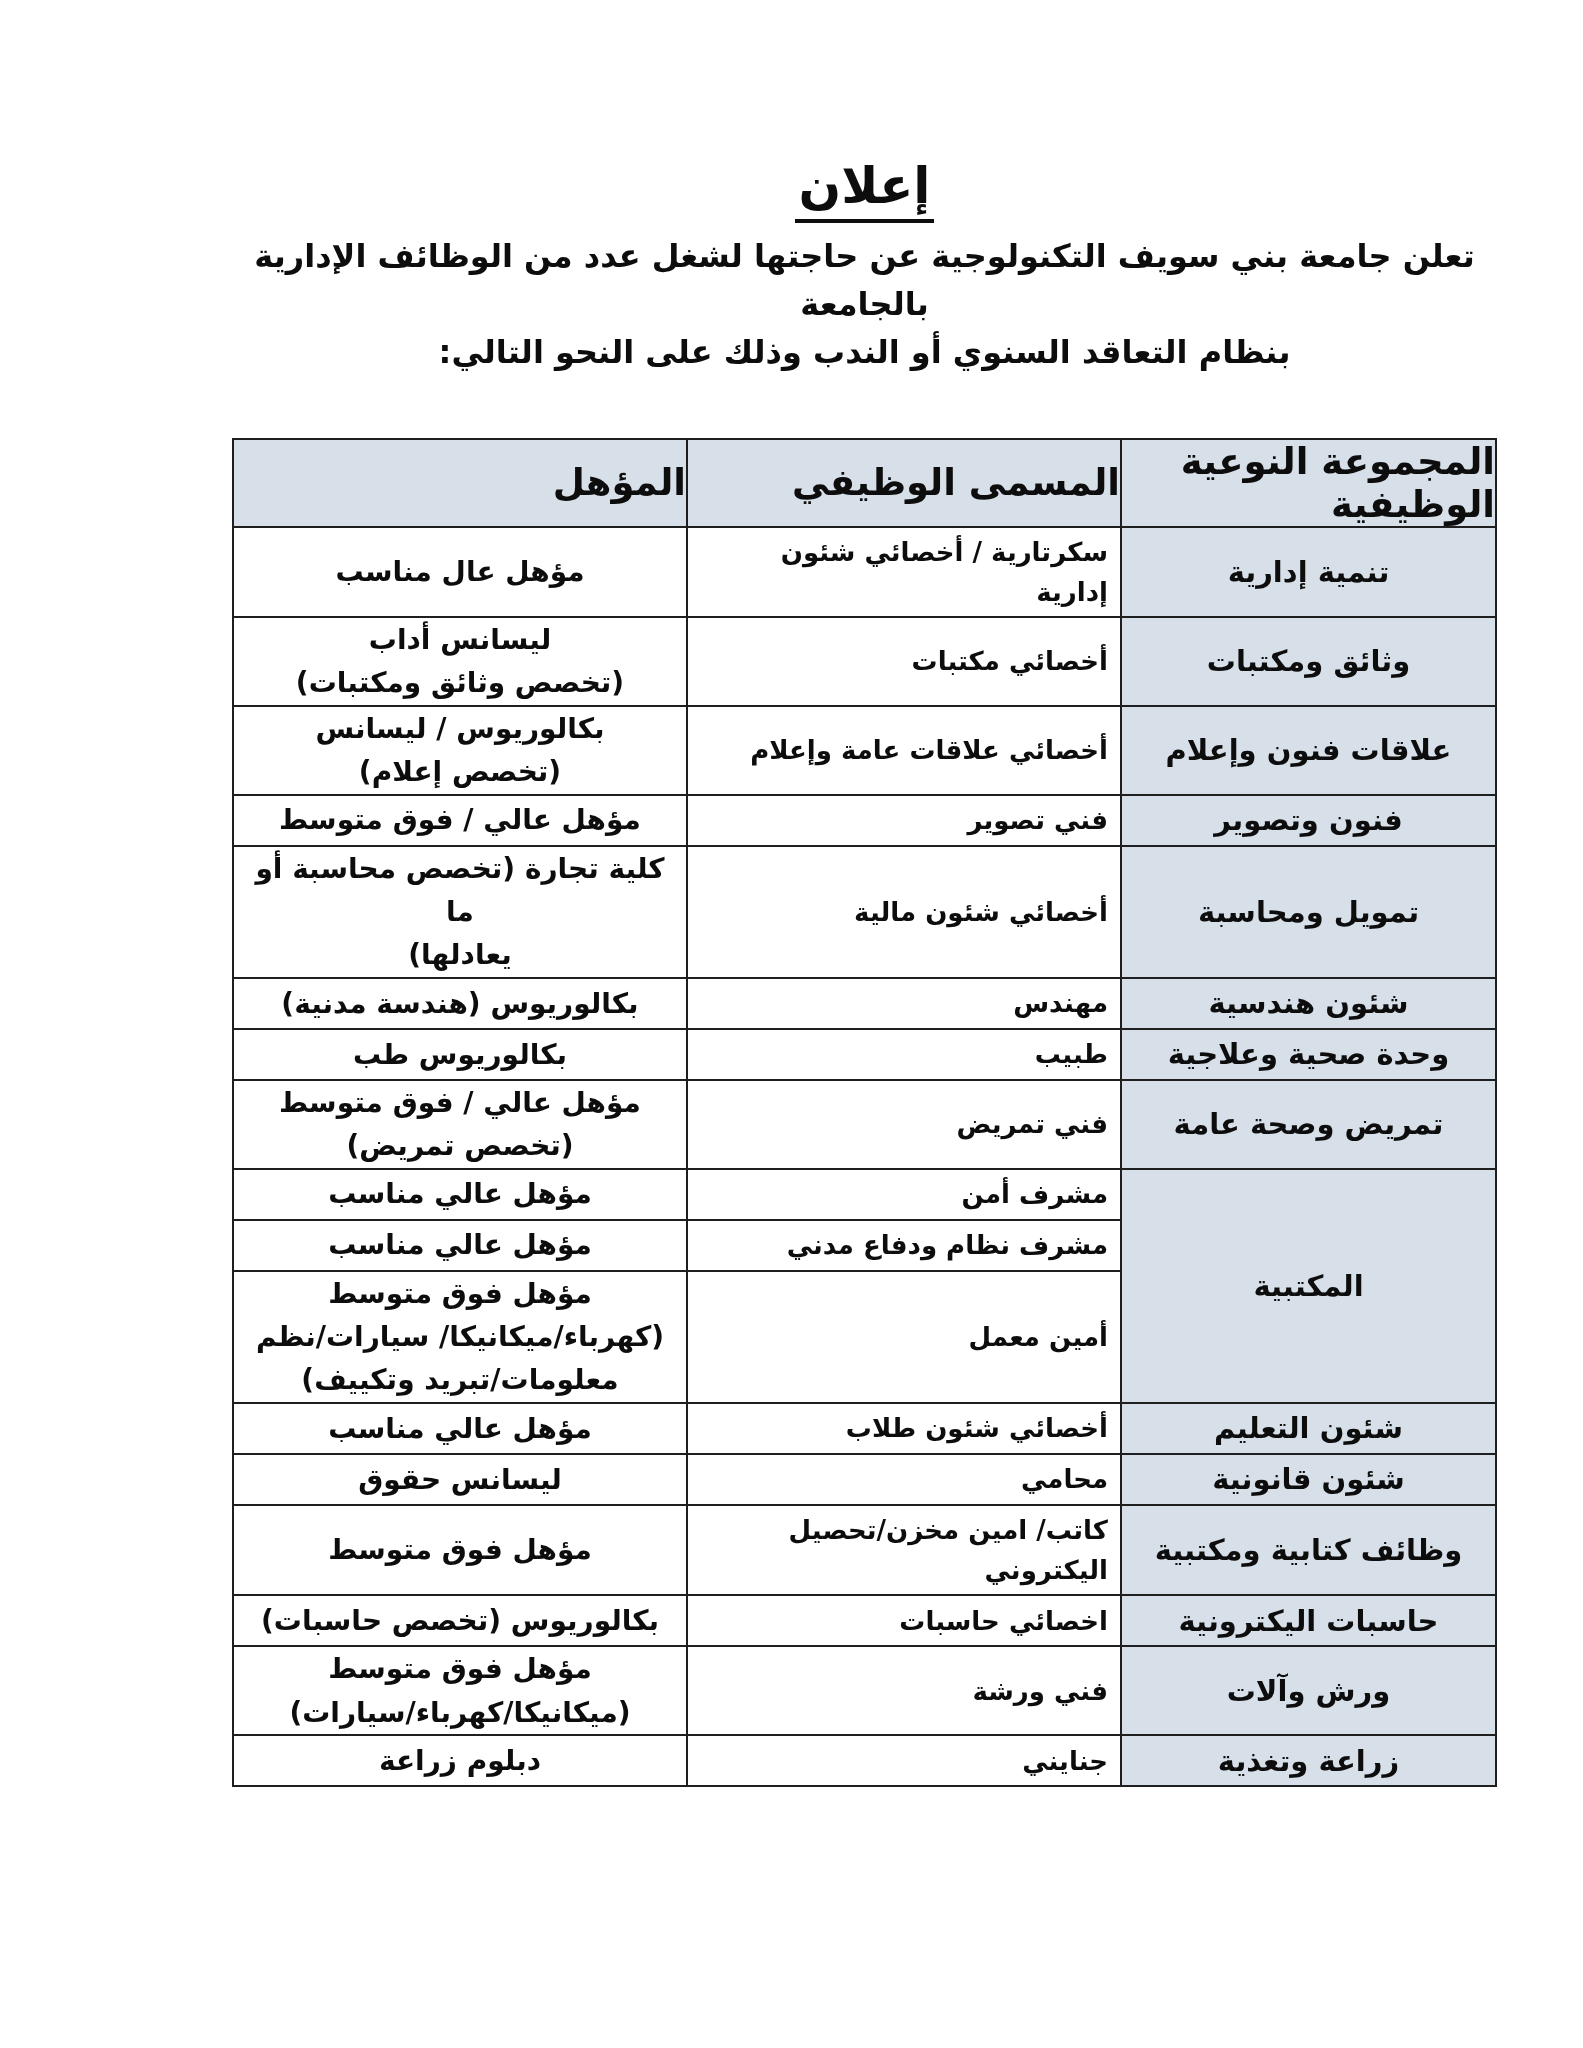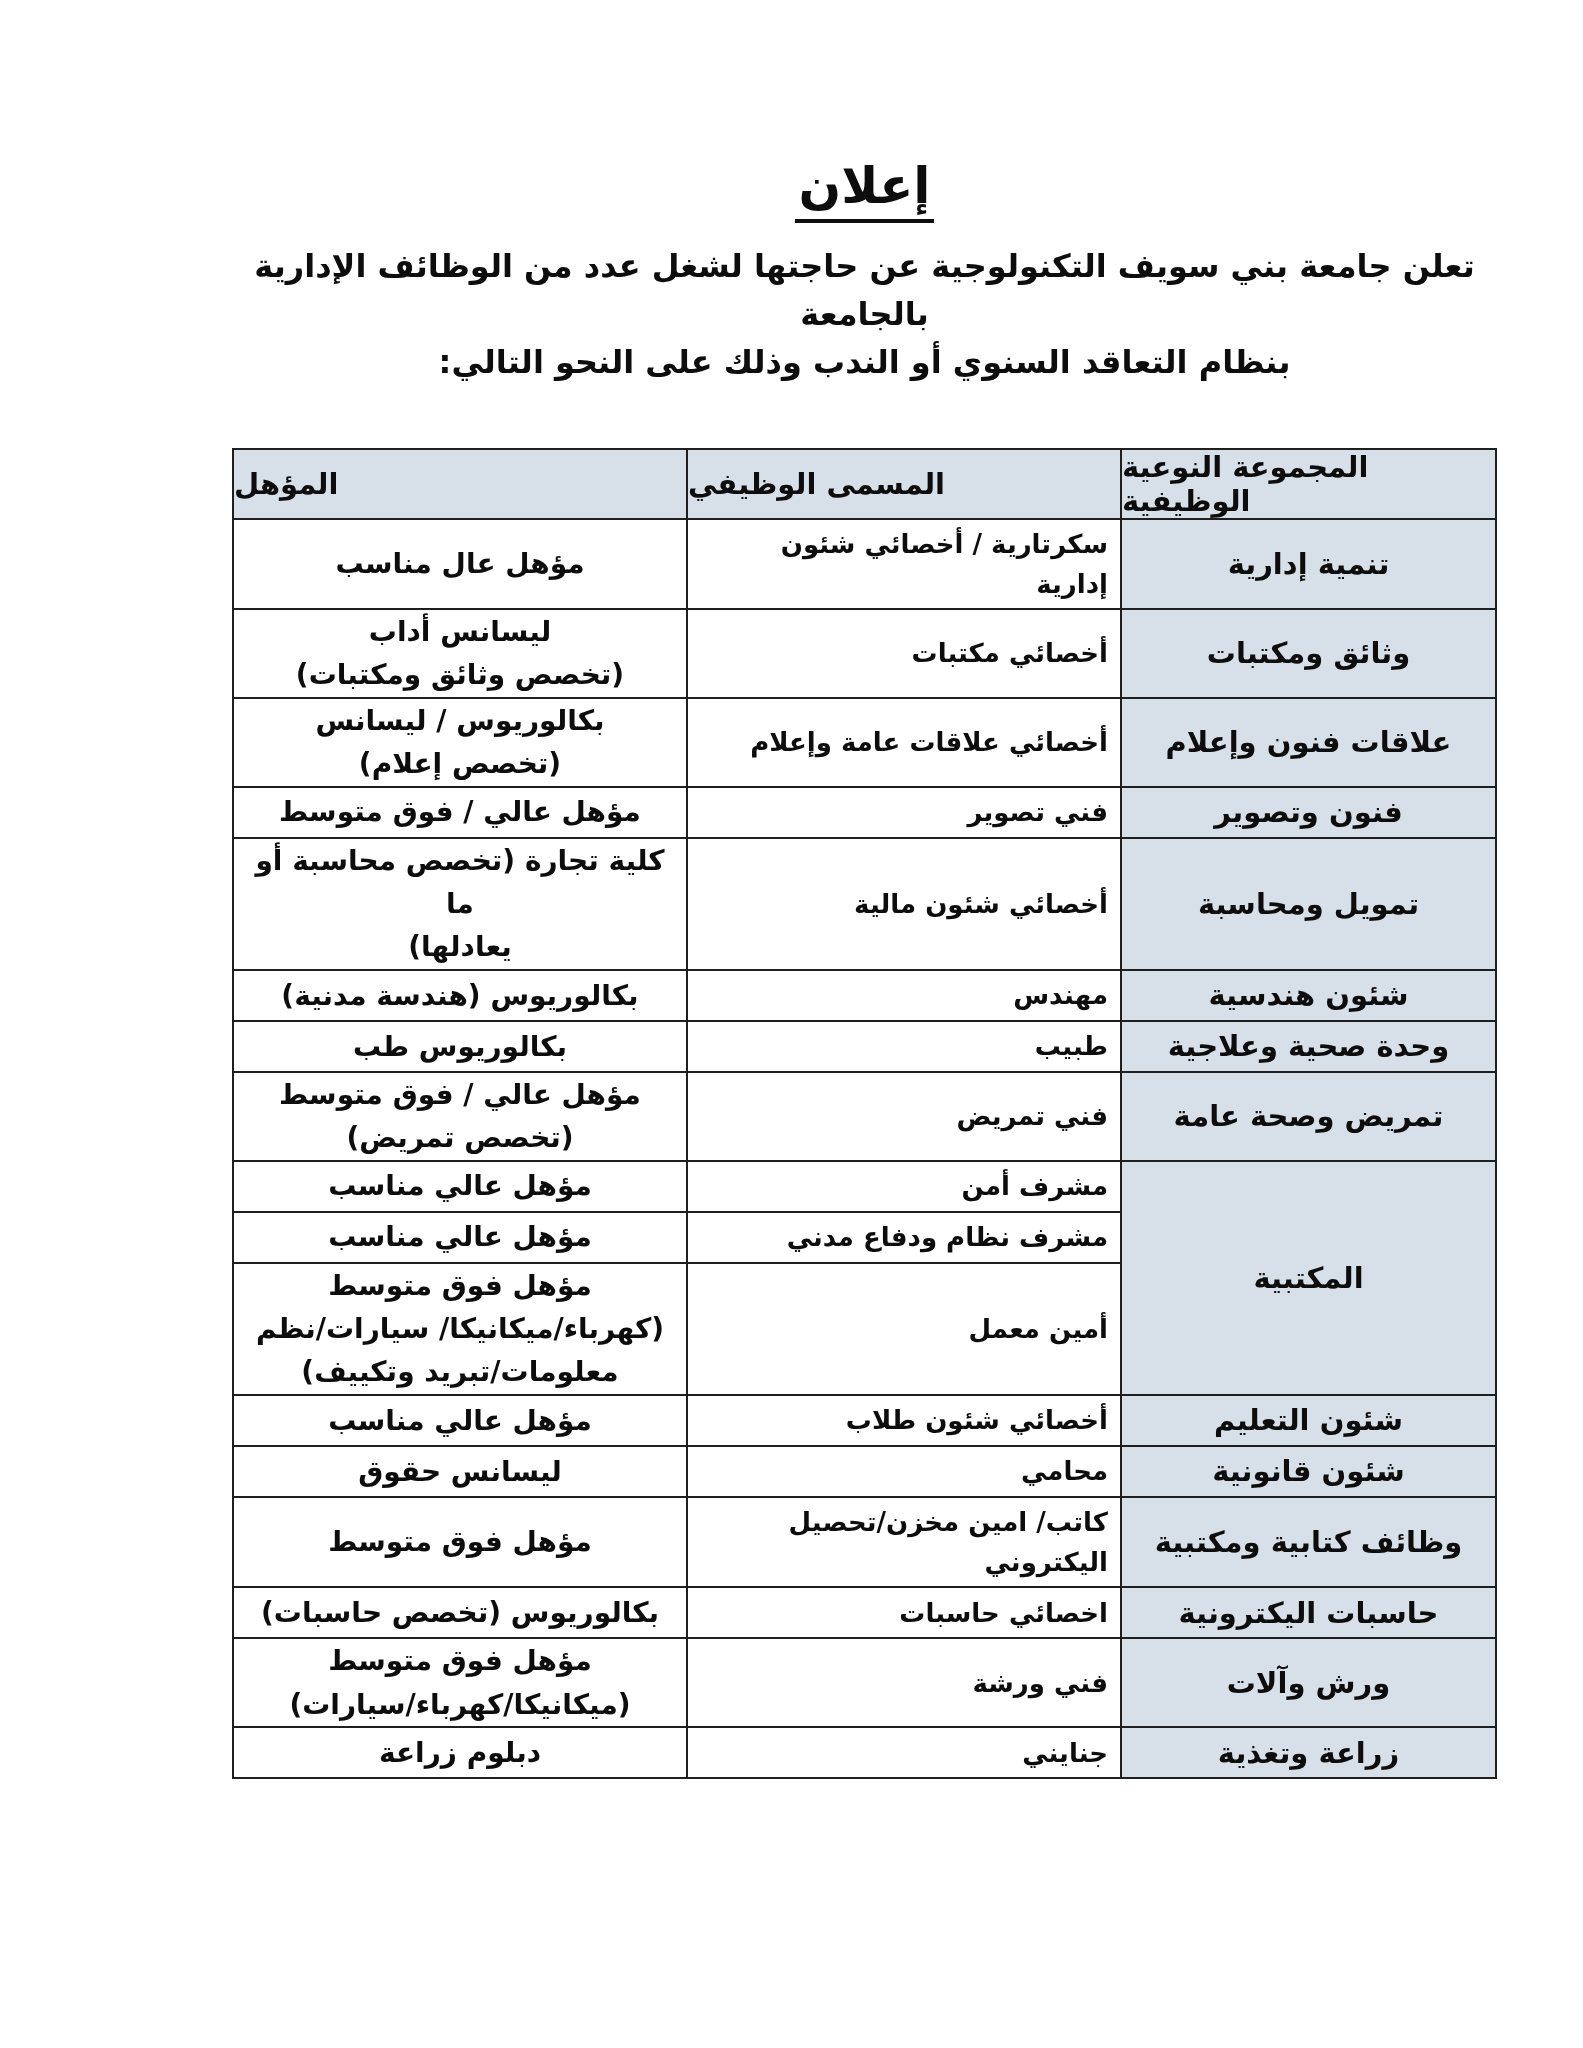--- a/index.html
+++ b/index.html
@@ -27,21 +27,21 @@
     font-size:50px;
     font-weight:bold;
     line-height:1.15;
   }
   .title span{
     border-bottom:4px solid var(--ink);
     padding:0 4px 4px 4px;
   }
   .intro{
     width:1300px;
-    margin:26px auto 0 auto;
+    margin:16px auto 0 auto;
     text-align:center;
     font-size:32px;
     font-weight:bold;
     line-height:1.5;
     white-space:pre-line;
   }
   table.jobs{
     width:1263px;
     margin:62px auto 0 auto;
     border-collapse:collapse;
@@ -52,22 +52,22 @@
   col.c-qual{width:454px;}
   .jobs th,.jobs td{
     border:2px solid var(--border-color);
     vertical-align:middle;
     font-weight:bold;
     color:var(--ink);
   }
   .jobs th{
     background:var(--header-bg);
     height:53px;
-    font-size:29px;
-    text-align:left;
+    font-size:37px;
+    text-align:right;
   }
   td.group-cell{
     background:var(--group-bg);
     font-size:29px;
     text-align:center;
     padding:4px 12px;
   }
   td.job-cell{
     font-size:26px;
     text-align:right;

